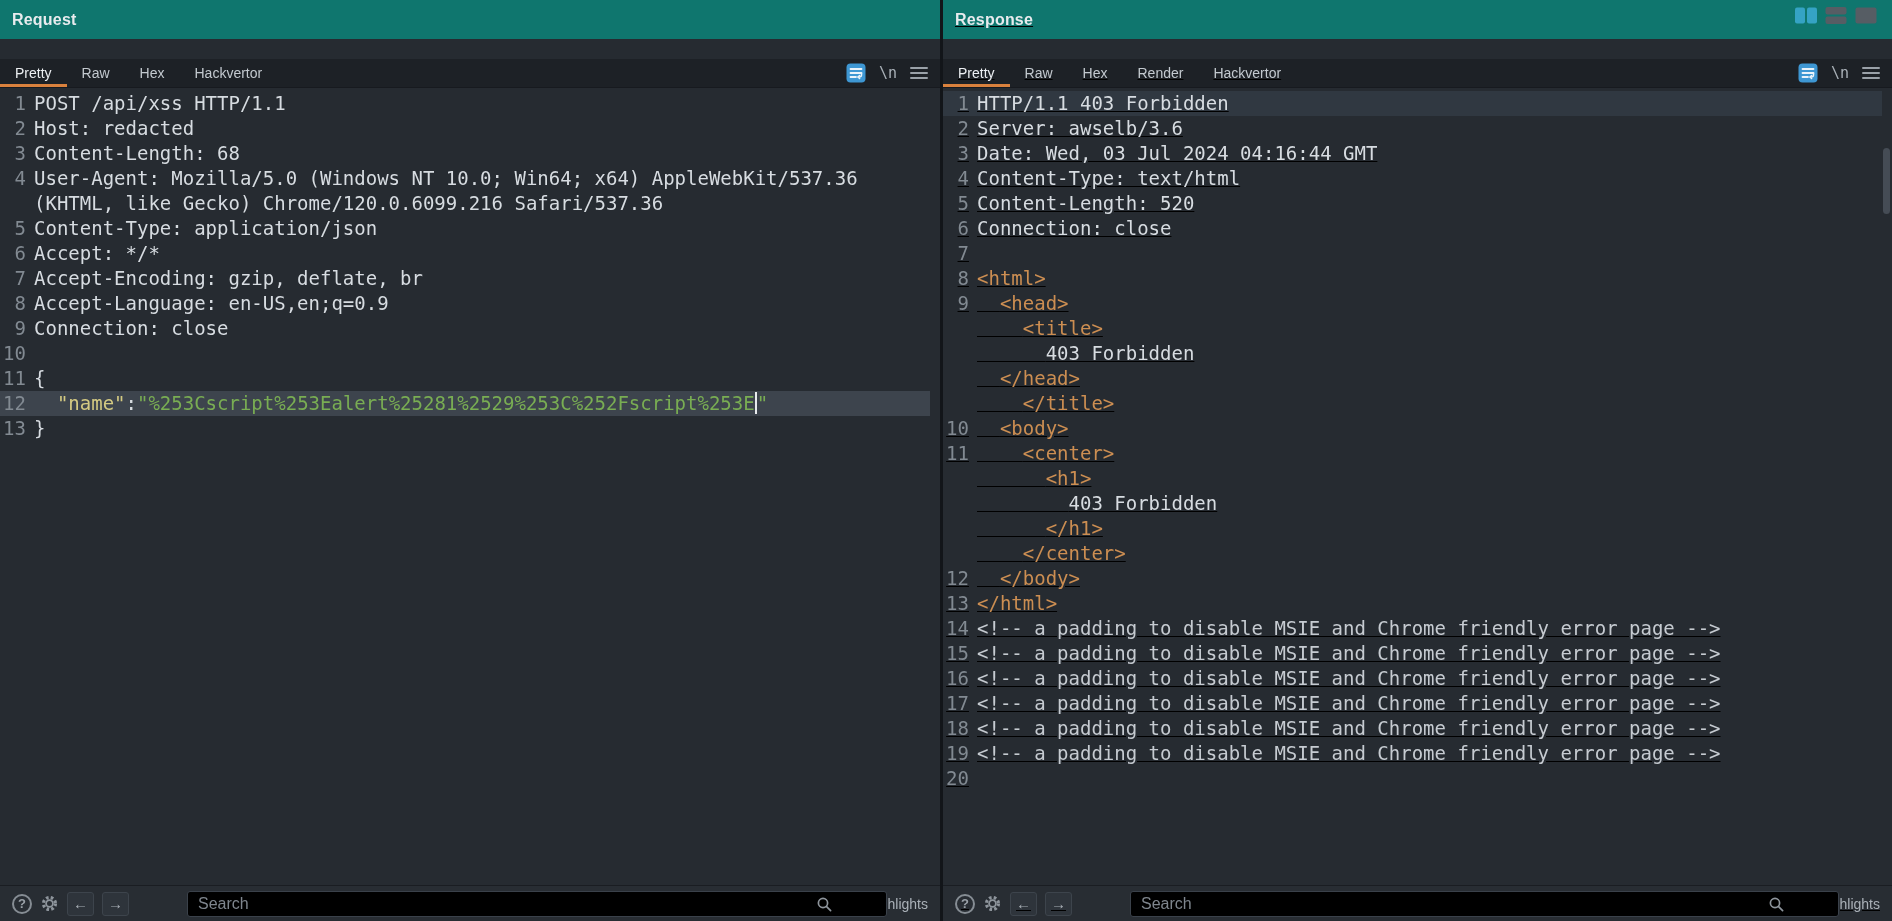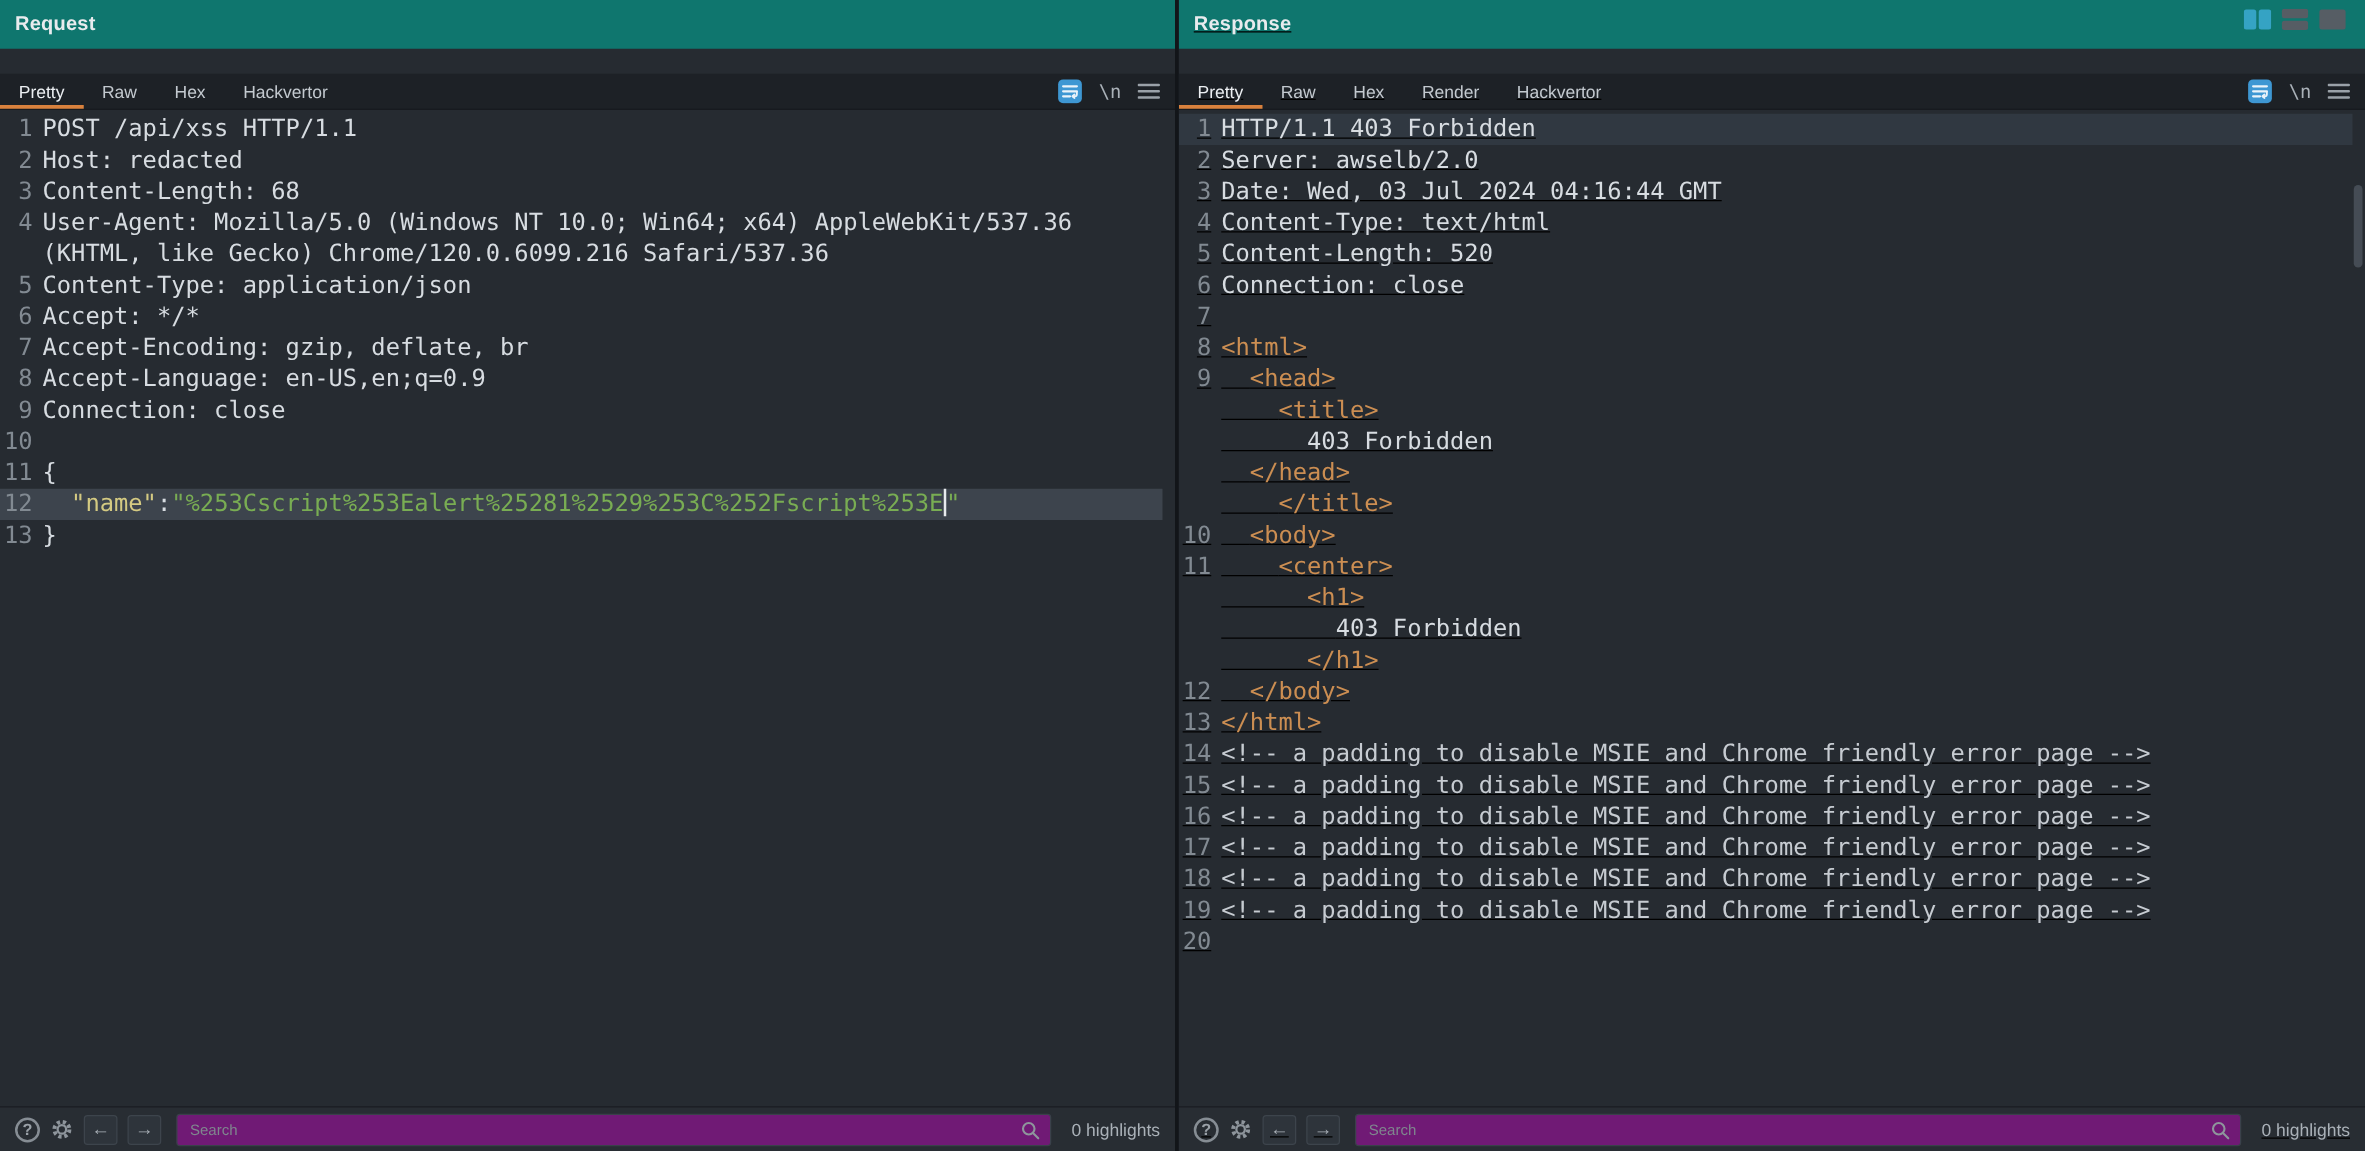--- a/index.html
+++ b/index.html
@@ -37,21 +37,21 @@
   .code .cm { color:#c6cbd1; }
   .caret { display:inline-block; width:2px; height:22px; background:#e8ebee; vertical-align:-4px; }
 
   .scroll-thumb { position:absolute; right:2px; top:60px; width:7px; height:66px; background:#454c55; border-radius:4px; }
 
   .searchbar { flex:0 0 36px; background:#282d33; border-top:1px solid #1a1d22; display:flex; align-items:center; padding:0 12px; gap:8px; }
   .help-icon { width:20px; height:20px; border:2px solid #868d94; border-radius:50%; display:flex; align-items:center; justify-content:center; font-size:13px; font-weight:bold; color:#9aa1a8; flex:0 0 auto; }
   .gear-btn { display:flex; align-items:center; flex:0 0 auto; }
   .nav-btn { width:27px; height:24px; border:1px solid #3d444c; background:#2e343b; border-radius:3px; color:#a8afb6; display:flex; align-items:center; justify-content:center; font-size:15px; flex:0 0 auto; }
   .search-input-wrap { flex:1; position:relative; margin-left:4px; }
-  .search-input { width:100%; height:26px; background:#701a75; border:1px solid #3a414a; border-radius:3px; color:#d7dce1; font-size:12px; padding:0 32px 0 10px; font-family:"Liberation Sans",sans-serif; outline:none; }
+  .search-input { width:100%; height:26px; background:#000000; border:1px solid #3a414a; border-radius:3px; color:#d7dce1; font-size:16px; padding:0 32px 0 10px; font-family:"Liberation Sans",sans-serif; outline:none;margin-left:46px; }
   .search-input::placeholder { color:#7f868e; }
   .mag { position:absolute; right:8px; top:5px; }
   .highlights { color:#aab1b8; font-size:14px; white-space:nowrap; margin-left:8px; }
 </style>
 </head>
 <body>
 
 <div class="app">
 
   <section class="panel request">
@@ -205,21 +205,21 @@
     </div>
 
     <div class="editor" id="res-editor">
       <div class="scroll-thumb"></div>
     <div class="line hl">
           <span class="ln">1</span>
           <span class="code"><span>HTTP/1.1 403 Forbidden</span></span>
         </div>
         <div class="line">
           <span class="ln">2</span>
-          <span class="code"><span>Server: awselb/2.0</span></span>
+          <span class="code"><span>Server: awselb/3.6</span></span>
         </div>
         <div class="line">
           <span class="ln">3</span>
           <span class="code"><span>Date: Wed, 03 Jul 2024 04:16:44 GMT</span></span>
         </div>
         <div class="line">
           <span class="ln">4</span>
           <span class="code"><span>Content-Type: text/html</span></span>
         </div>
         <div class="line">
@@ -270,20 +270,24 @@
           <span class="ln"></span>
           <span class="code"><span>      </span><span class="t">&lt;h1&gt;</span></span>
         </div>
         <div class="line">
           <span class="ln"></span>
           <span class="code"><span>        403 Forbidden</span></span>
         </div>
         <div class="line">
           <span class="ln"></span>
           <span class="code"><span>      </span><span class="t">&lt;/h1&gt;</span></span>
+        </div>
+        <div class="line">
+          <span class="ln"></span>
+          <span class="code"><span>    </span><span class="t">&lt;/center&gt;</span></span>
         </div>
         <div class="line">
           <span class="ln">12</span>
           <span class="code"><span>  </span><span class="t">&lt;/body&gt;</span></span>
         </div>
         <div class="line">
           <span class="ln">13</span>
           <span class="code"><span class="t">&lt;/html&gt;</span></span>
         </div>
         <div class="line">

